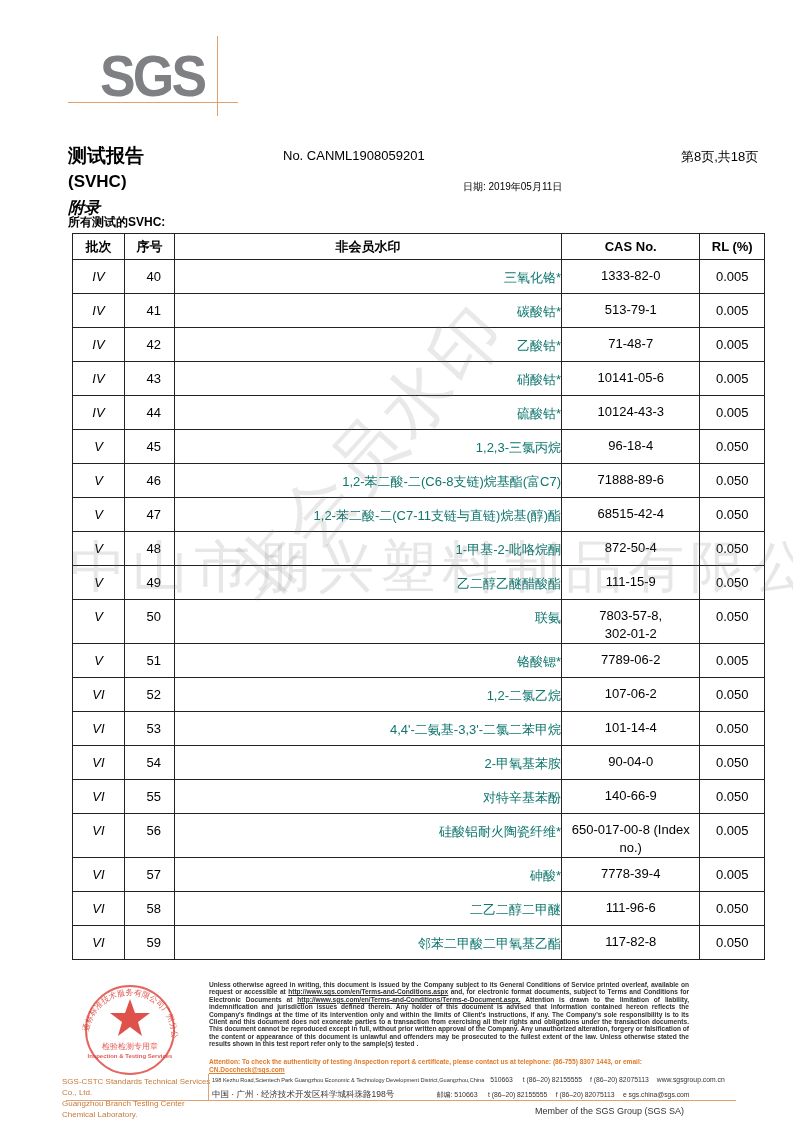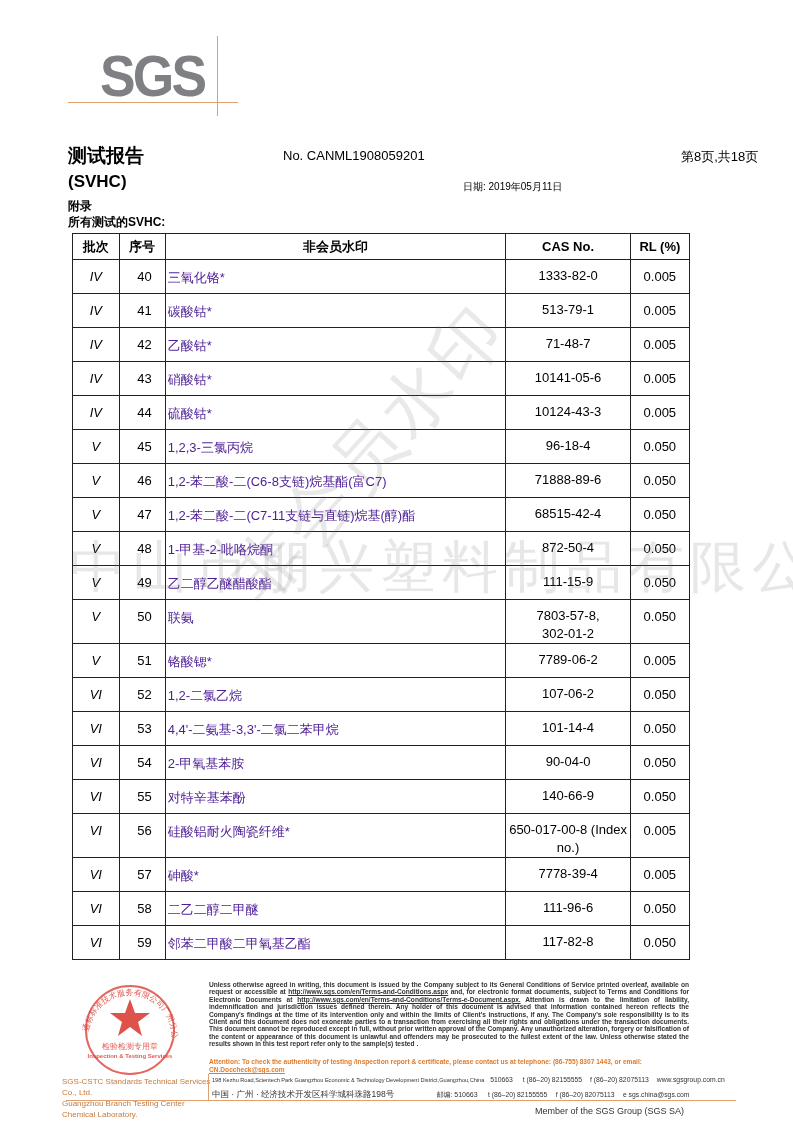--- a/index.html
+++ b/index.html
@@ -12,31 +12,31 @@
           letter-spacing:-3px; transform:scaleX(0.92); transform-origin:left top; line-height:64px; }
   .logo-hline { left:68px; top:102px; width:170px; height:1px; background:#e0a070; }
   .logo-vline { left:217px; top:36px; width:1px; height:80px; background:#e0a070; }
 
   
   .title { left:68px; top:143px; font-size:19px; font-weight:bold; }
   .subtitle { left:68px; top:172px; font-size:17px; font-weight:bold; }
   .report-no { left:283px; top:148px; font-size:13px; }
   .report-date { left:463px; top:148px; font-size:10px;margin-top:32px; }
   .report-page { left:636px; top:148px; font-size:13px;margin-left:45px; }
-  .appendix { left:68px; top:198px; font-size:12px; font-weight:bold; }
+  .appendix { left:68px; top:198px; font-size:16px; font-weight:bold;font-style:italic; }
   .all-tested { left:68px; top:214px; font-size:12px; font-weight:bold; }
 
   
-  table.svhc { position:absolute; left:72px; top:233px; width:618px; border-collapse:collapse; font-size:13px; }
+  table.svhc { position:absolute; left:72px; top:233px; width:693px; border-collapse:collapse; font-size:13px; }
   table.svhc th, table.svhc td { border:1.4px solid #222; padding:0; }
   table.svhc th { height:25px; font-weight:bold; text-align:center; font-size:13px; }
   table.svhc td { vertical-align:top; padding-top:9px; height:24px; }
   td.c-batch { text-align:center; width:49px;font-style:italic; }
   td.c-no { text-align:right; padding-right:13px !important; width:34px; }
-  td.c-name { text-align:left; padding-left:2px !important; width:369px; color:#4c1d95; }
+  td.c-name { text-align:right; padding-left:2px !important; width:369px; color:#0f766e; }
   td.c-cas { text-align:center; width:132px; line-height:18px; padding-top:7px !important; }
   td.c-rl { text-align:center; width:61px; }
   tr.tall td { height:33px; }
 
   
   .wm-h { left:70px; top:530px; font-size:56px; color:rgba(120,120,120,0.18); letter-spacing:6px;
           white-space:nowrap; font-weight:normal; pointer-events:none; }
   .wm-d { left:210px; top:560px; font-size:70px; color:rgba(120,120,120,0.16); transform:rotate(-48deg);
           transform-origin:left top; white-space:nowrap; pointer-events:none; letter-spacing:4px; }
 

